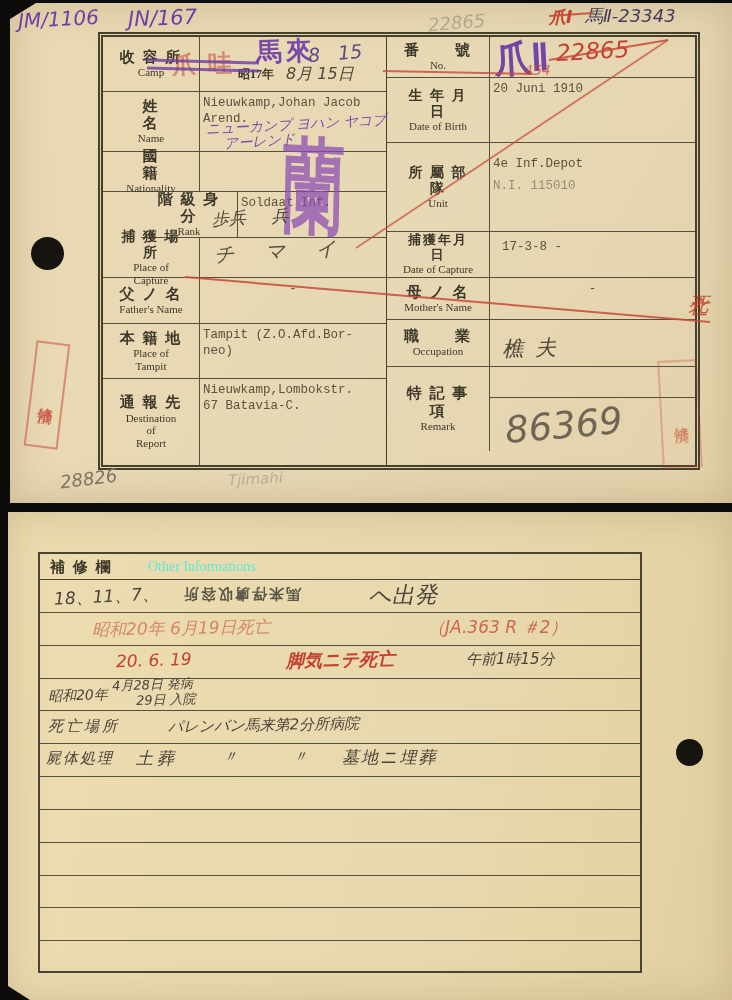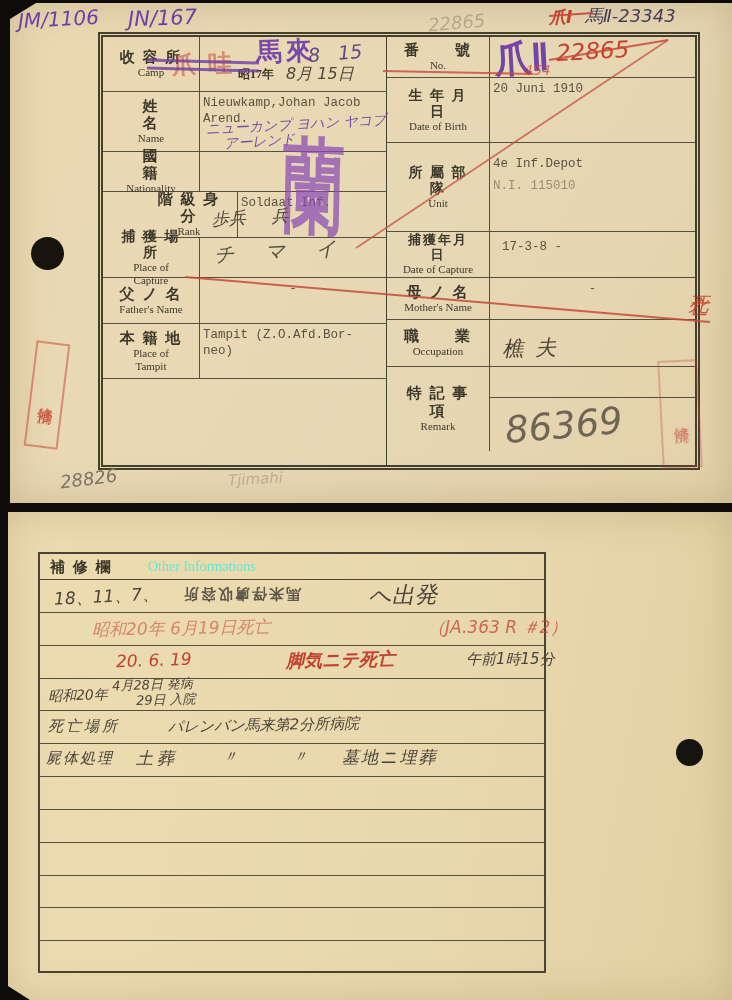--- a/index.html
+++ b/index.html
@@ -45,21 +45,21 @@
   .hand{font-family:"DejaVu Sans",sans-serif;font-style:italic;}
   .serif{font-family:"Liberation Serif",serif;}
   .purple{color:#6f3da8;}
   .red{color:#c5402f;}
   .pencil{color:#7d7464;}
   .vtext{writing-mode:vertical-rl;text-orientation:upright;}
   .stampbox{border:2.5px solid rgba(197,64,47,.5);display:flex;align-items:center;justify-content:center;}
   svg.lines{position:absolute;left:0;top:0;pointer-events:none;}
 
   
-  #card-back{position:absolute;left:38px;top:552px;width:508px;height:421px;
+  #card-back{position:absolute;left:38px;top:552px;width:604px;height:421px;
     border:2px solid #4a4336;box-sizing:border-box;}
   #back-header{height:26px;border-bottom:1px solid #4a4336;position:relative;box-sizing:border-box;}
   .brow{height:32.85px;border-bottom:1px solid #55503e;position:relative;box-sizing:border-box;}
   .brow.lastrow{border-bottom:none;}
   .b-ov{position:absolute;white-space:nowrap;}
   .inkhand{font-family:"DejaVu Sans",sans-serif;font-style:italic;color:#49433a;}
   .inverted{display:inline-block;transform:rotate(180deg);font-weight:bold;letter-spacing:2px;
     color:#46413a;opacity:.85;font-family:"Liberation Serif",serif;font-style:normal;}
 </style>
 </head>
@@ -138,20 +138,32 @@
         <div class="lbl">
           <span class="ja">本 籍 地</span>
           <span class="en">Place of Tampit</span>
         </div>
         <div class="val">
           <div>Tampit (Z.O.Afd.Bor-</div>
           <div>neo)</div>
         </div>
       </div>
 
+      <div class="frow last" style="height:86px;">
+        <div class="lbl">
+          <span class="ja">通 報 先</span>
+          <span class="en">Destination</span>
+          <span class="en">of</span>
+          <span class="en">Report</span>
+        </div>
+        <div class="val">
+          <div>Nieuwkamp,Lombokstr.</div>
+          <div>67 Batavia-C.</div>
+        </div>
+      </div>
     </div>
 
     <div class="half" id="half-right">
 
       <div class="frow" style="height:41px;">
         <div class="lbl">
           <span class="ja">番　　號</span>
           <span class="en">No.</span>
         </div>
         <div class="val"></div>

